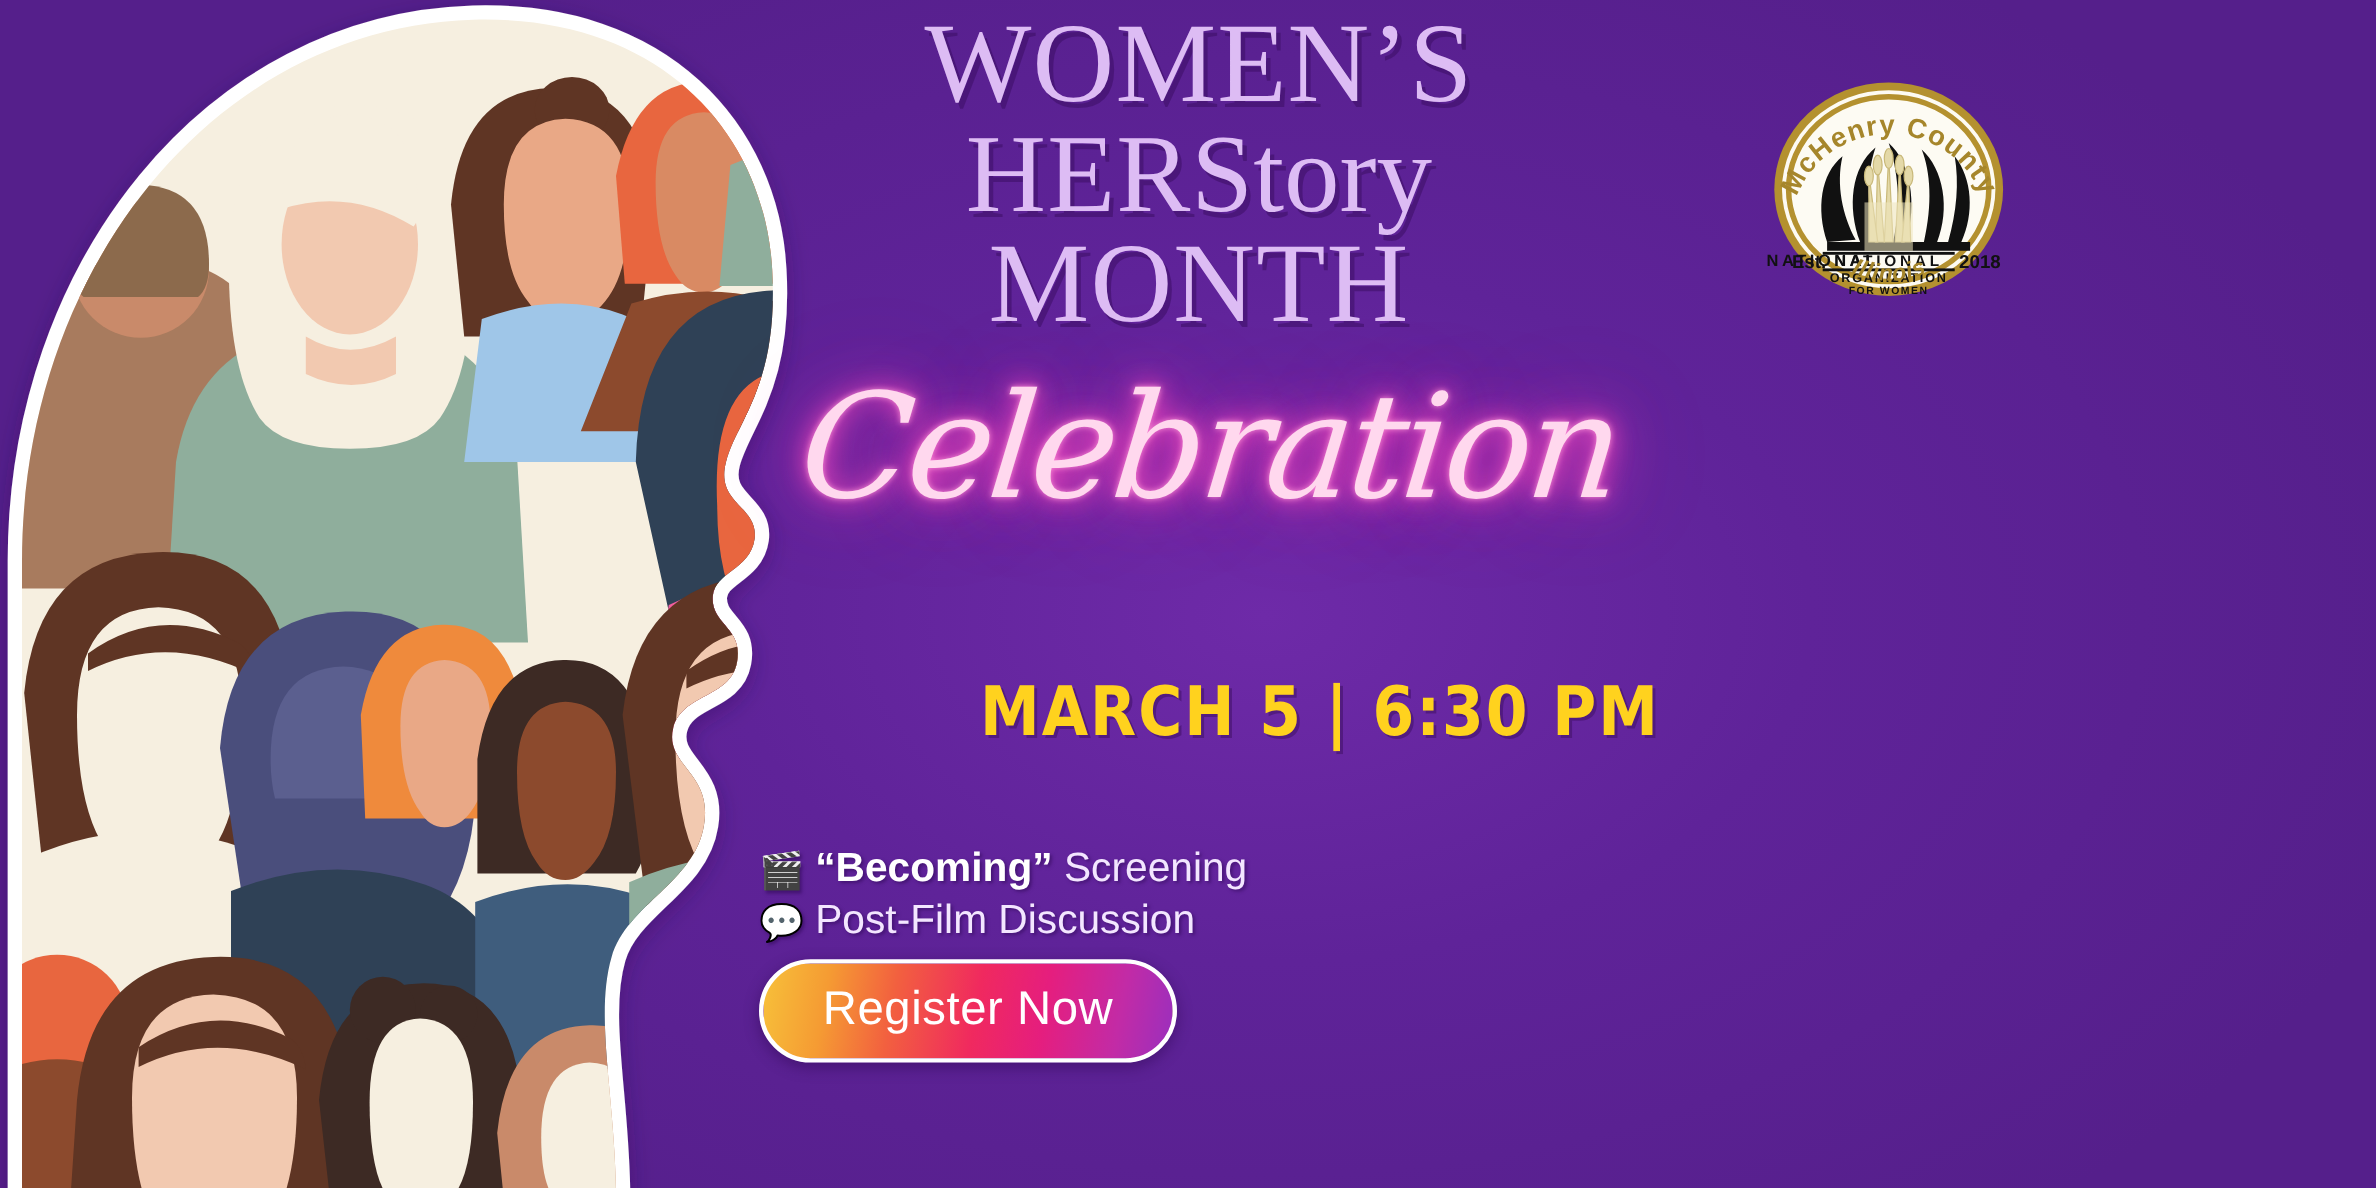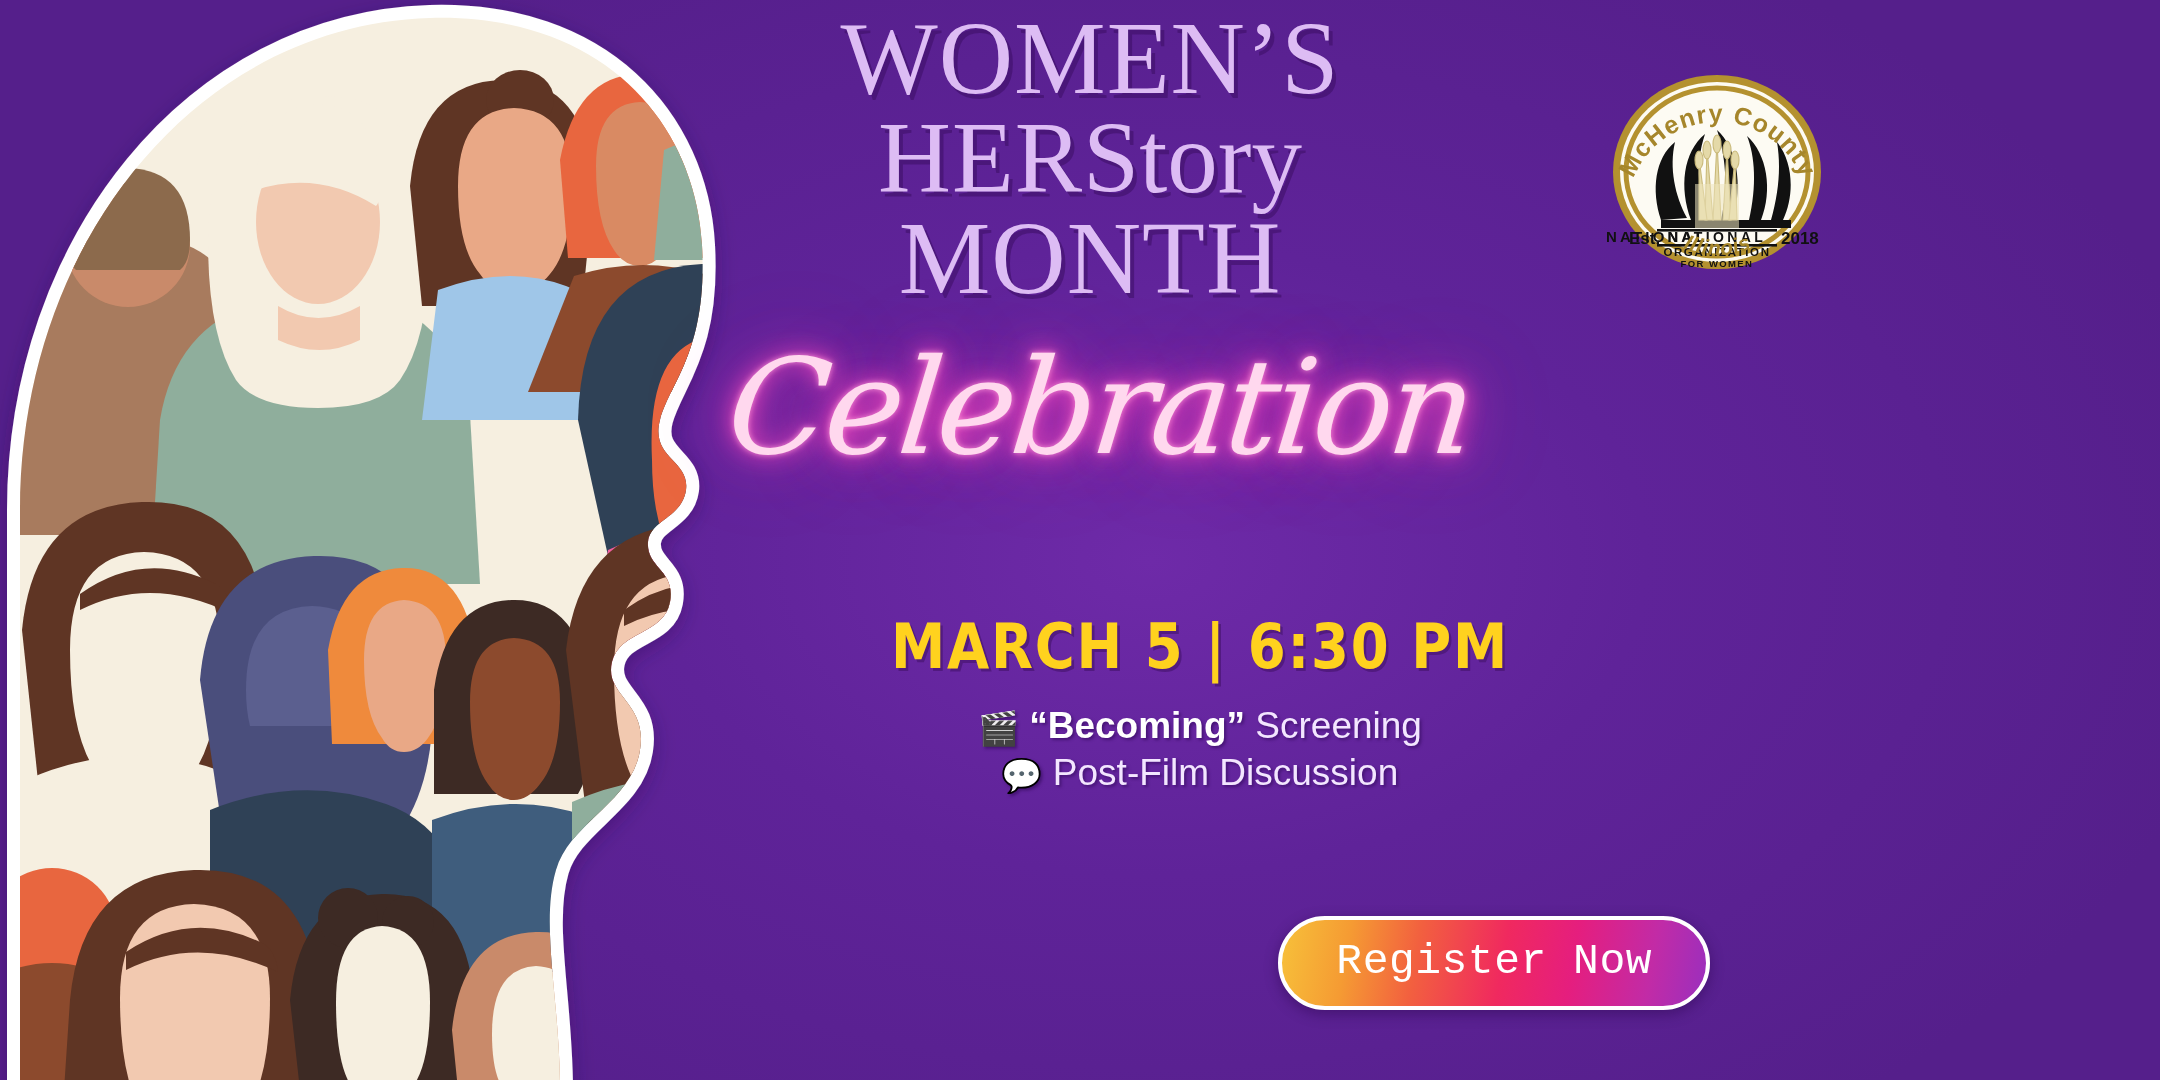--- a/index.html
+++ b/index.html
@@ -68,32 +68,31 @@
     font-family:"DejaVu Sans",sans-serif;
     font-weight:700;
     font-size:62px;
     letter-spacing:2px;
     color:#ffd21e;
     text-shadow:3px 3px 0 rgba(70,20,110,.65);
     transform:scaleX(.88);
   }
 
   .bullets{
-    position:absolute;left:110px;top:703px;width:1020px;
-    text-align:center;
+    position:absolute;left:110px;top:766px;width:1020px;
     color:#f3e6ff;
     font-size:37px;
     line-height:1.16;
     text-shadow:2px 2px 3px rgba(50,10,90,.6);
   }
   .bullet{display:block;white-space:nowrap;padding:2px 0;}
   .bullet .emo{font-size:33px;margin-right:10px;vertical-align:-2px;}
   .bullet b{font-weight:700;color:#ffffff;}
 
-  .btn-wrap{position:absolute;left:110px;top:916px;width:1020px;text-align:right;font-family:Liberation Mono, monospace;}
+  .btn-wrap{position:absolute;left:110px;top:872px;width:1020px;text-align:left;}
   .btn{
     display:inline-block;
     padding:17px 54px 20px 54px;
     border-radius:60px;
     border:4px solid #ffffff;
     background:linear-gradient(100deg,#f7c13a 0%,#f59b33 16%,#f2603f 32%,#f0295f 52%,#e51e7e 68%,#c22ba6 86%,#9a2fbe 100%);
     color:#ffffff;
     font-size:43px;
     letter-spacing:.5px;
     box-shadow:0 4px 14px rgba(40,5,70,.45);

